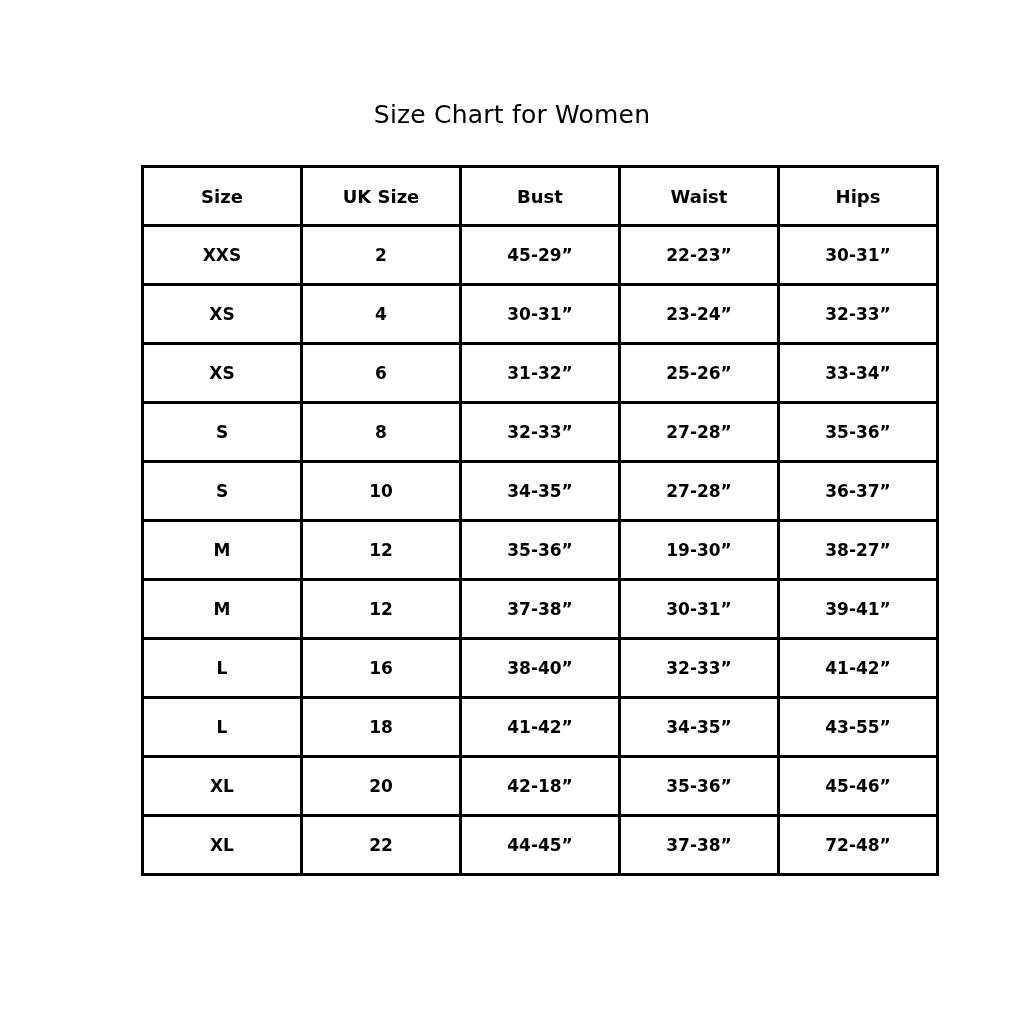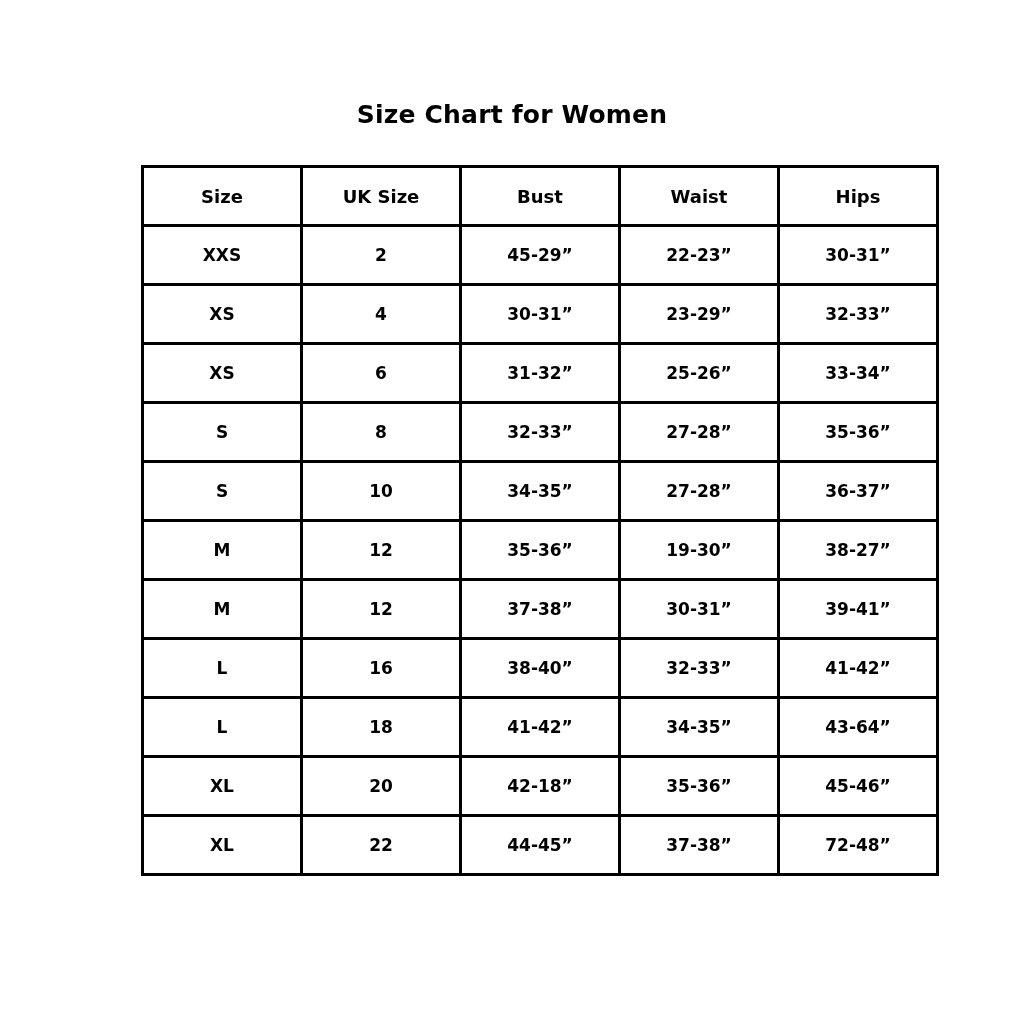--- a/index.html
+++ b/index.html
@@ -19,21 +19,21 @@
     width: 1024px;
     height: 1024px;
     box-sizing: border-box;
     display: flex;
     flex-direction: column;
     align-items: center;
   }
   .chart-title {
     margin-top: 100px;
     font-size: 25px;
-    font-weight: bold;
+    font-weight: normal;
     letter-spacing: 0.2px;
     text-align: center;
     color: #000000;
   }
   .table-wrap {
     margin-top: 36px;
     width: 780px;
     margin-left: 38px;
   }
   table.size-table {
@@ -97,21 +97,21 @@
           <td>XXS</td>
           <td>2</td>
           <td>45-29”</td>
           <td>22-23”</td>
           <td>30-31”</td>
         </tr>
         <tr>
           <td>XS</td>
           <td>4</td>
           <td>30-31”</td>
-          <td>23-29”</td>
+          <td>23-24”</td>
           <td>32-33”</td>
         </tr>
         <tr>
           <td>XS</td>
           <td>6</td>
           <td>31-32”</td>
           <td>25-26”</td>
           <td>33-34”</td>
         </tr>
         <tr>
@@ -147,21 +147,21 @@
           <td>16</td>
           <td>38-40”</td>
           <td>32-33”</td>
           <td>41-42”</td>
         </tr>
         <tr>
           <td>L</td>
           <td>18</td>
           <td>41-42”</td>
           <td>34-35”</td>
-          <td>43-64”</td>
+          <td>43-55”</td>
         </tr>
         <tr>
           <td>XL</td>
           <td>20</td>
           <td>42-18”</td>
           <td>35-36”</td>
           <td>45-46”</td>
         </tr>
         <tr>
           <td>XL</td>

